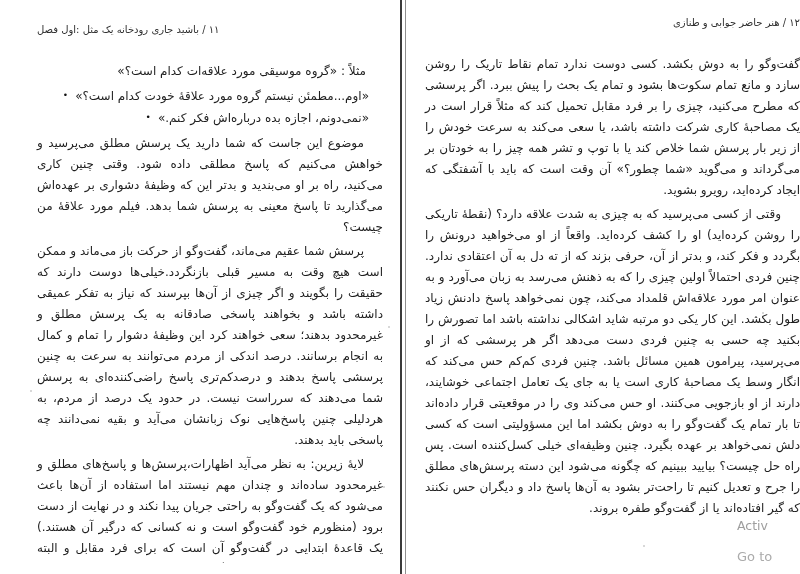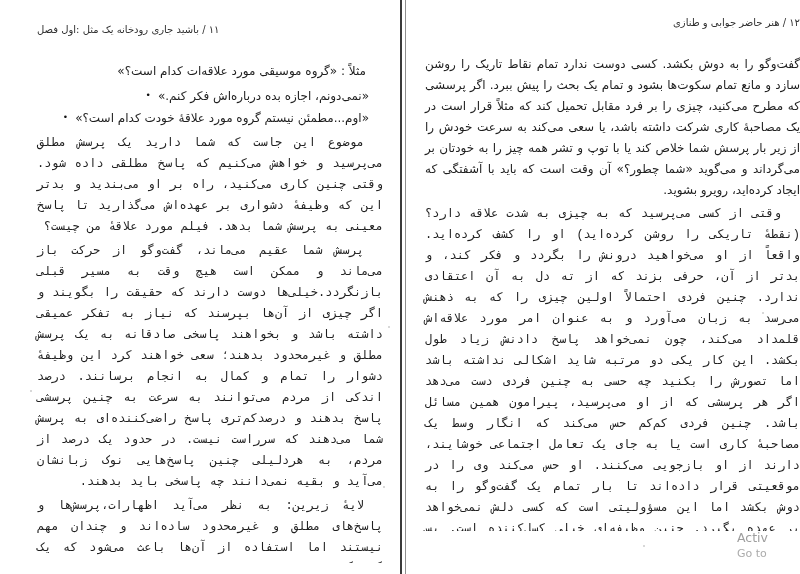--- a/index.html
+++ b/index.html
@@ -41,49 +41,49 @@
     color: #1f1f1f;
     overflow: hidden;
   }
   .body-left  { left: 34px; top: 58px; width: 352px; height: 505px; }
   .body-right { left: 6px;  top: 51px; width: 381px; height: 480px; }
 
   p { margin: 3px; }
   .example { text-align: right; text-indent: 17px; }
   .bullet-line { text-align: right; padding-left: 10px; margin-right: 17px; }
   .bullet-dot  { font-size: 9px; vertical-align: 2px; margin-right: 7px; color: #111; }
-  .para-indent { text-indent: 19px; font-family: Liberation Mono, monospace; }
+  .para-indent { text-indent: 19px; }
   .para-first  { margin-top: 4px; }
   .para-cont   { text-align-last: justify; }
 
   .watermark {
     position: absolute; left: 737px; top: 518px;
     font-family: "DejaVu Sans", sans-serif;
     white-space: nowrap;
   }
-  .wm-line1 { font-size: 12.5px; color: #9e9e9e; margin-top: 12px; }
-  .wm-line2 { font-size: 11px;  color: #ababab; margin-top: 2px; }
+  .wm-line1 { font-size: 12.5px; color: #9e9e9e; }
+  .wm-line2 { font-size: 13px;  color: #ababab; margin-top: 16px; }
 
   .speck { position: absolute; border-radius: 50%; background: #9a9a9a; opacity: 0.5; }
 </style>
 </head>
 <body>
 
 <div class="page page-left">
   <div class="running-head rh-left">فصل‎ اول:‎ مثل‎ یک‎ رودخانه‎ جاری‎ باشید‎ /‎ ۱۱‎</div>
 
   <div class="body-text body-left">
     <p class="example">مثلاً : «گروه موسیقی مورد علاقه‌ات کدام است؟»</p>
 
     <div>
       <div class="bullet-line">
-        <span>«نمی‌دونم، اجازه بده درباره‌اش فکر کنم.»</span><span class="bullet-dot">•</span>
+        <span>«اوم...مطمئن نیستم گروه مورد علاقهٔ خودت کدام است؟»</span><span class="bullet-dot">•</span>
       </div>
       <div class="bullet-line">
-        <span>«اوم...مطمئن نیستم گروه مورد علاقهٔ خودت کدام است؟»</span><span class="bullet-dot">•</span>
+        <span>«نمی‌دونم، اجازه بده درباره‌اش فکر کنم.»</span><span class="bullet-dot">•</span>
       </div>
     </div>
 
     <p class="para-indent para-first">موضوع این جاست که شما دارید یک پرسش مطلق می‌پرسید و خواهش می‌کنیم که پاسخ مطلقی داده شود. وقتی چنین کاری می‌کنید، راه بر او می‌بندید و بدتر این که وظیفهٔ دشواری بر عهده‌اش می‌گذارید تا پاسخ معینی به پرسش شما بدهد. فیلم مورد علاقهٔ من چیست؟</p>
     <p class="para-indent">پرسش شما عقیم می‌ماند، گفت‌وگو از حرکت باز می‌ماند و ممکن است هیچ وقت به مسیر قبلی بازنگردد.خیلی‌ها دوست دارند که حقیقت را بگویند و اگر چیزی از آن‌ها بپرسند که نیاز به تفکر عمیقی داشته باشد و بخواهند پاسخی صادقانه به یک پرسش مطلق و غیرمحدود بدهند؛ سعی خواهند کرد این وظیفهٔ دشوار را تمام و کمال به انجام برسانند. درصد اندکی از مردم می‌توانند به سرعت به چنین پرسشی پاسخ بدهند و درصدکم‌تری پاسخ راضی‌کننده‌ای به پرسش شما می‌دهند که سرراست نیست. در حدود یک درصد از مردم، به هردلیلی چنین پاسخ‌هایی نوک زبانشان می‌آید و بقیه نمی‌دانند چه پاسخی باید بدهند.</p>
     <p class="para-indent para-cont">لایهٔ زیرین: به نظر می‌آید اظهارات،پرسش‌ها و پاسخ‌های مطلق و غیرمحدود ساده‌اند و چندان مهم نیستند اما استفاده از آن‌ها باعث می‌شود که یک گفت‌وگو به راحتی جریان پیدا نکند و در نهایت از دست برود (منظورم خود گفت‌وگو است و نه کسانی که درگیر آن هستند.) یک قاعدهٔ ابتدایی در گفت‌وگو آن است که برای فرد مقابل و البته برای شما راحت پیش برود. وانگهی، پیداست که هیچ کس دنبال این نیست که بار مسؤولیت یک</p>
   </div>
 </div>
 
 <div class="gutter"></div>

